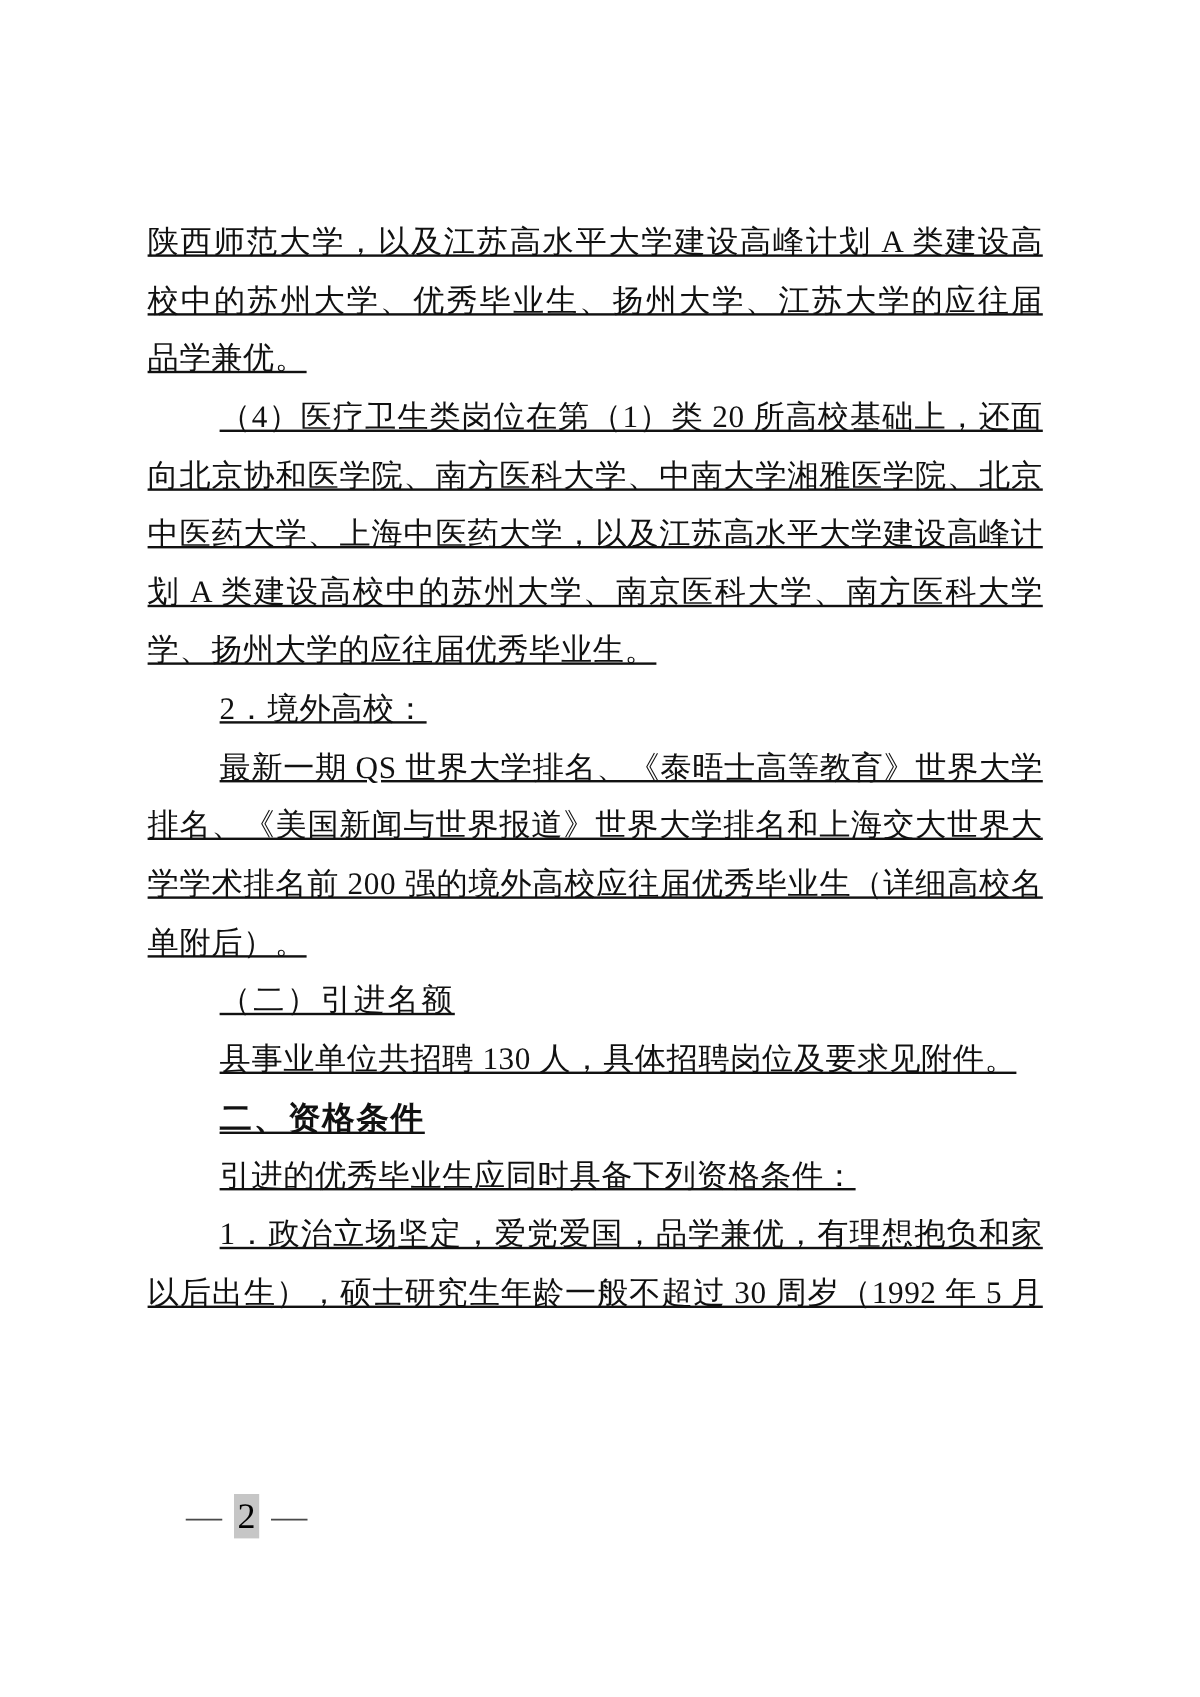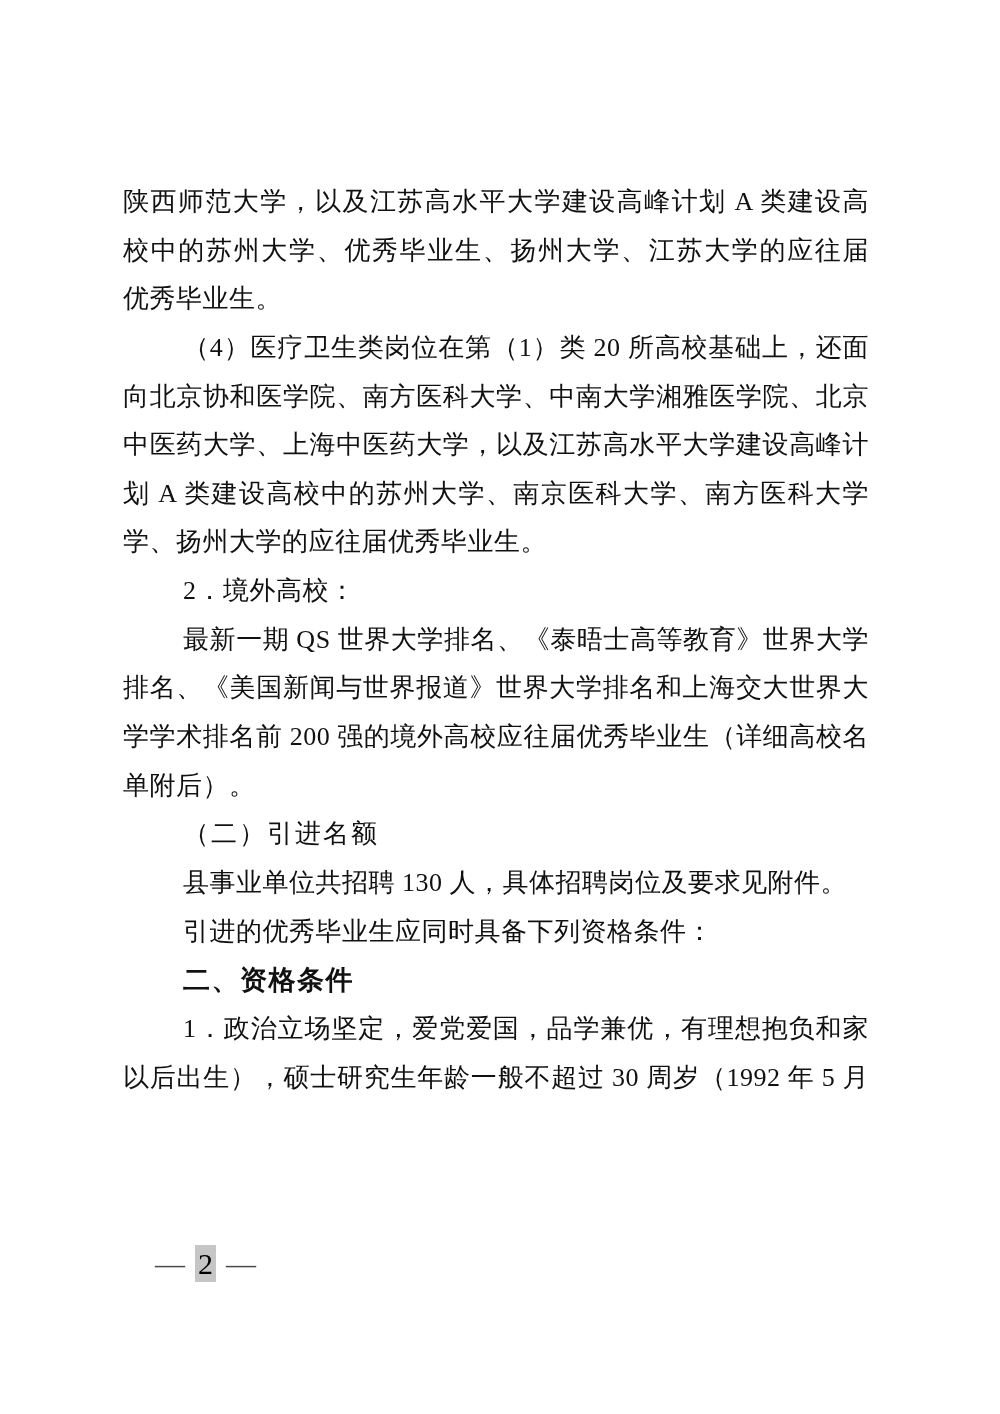--- a/index.html
+++ b/index.html
@@ -22,20 +22,21 @@
     left: 123px;
     width: 746px;
   }
   .line {
     font-size: 26px;
     line-height: 48.65px;
     height: 48.65px;
     text-align: left;
     letter-spacing: 0.5px;
     white-space: nowrap;
+    text-decoration: underline;
   }
   .line.justify {
     white-space: normal;
     text-align: justify;
     text-align-last: justify;
   }
   .line.indent {
     text-indent: 60px;
   }
   .line.kai {
@@ -68,35 +69,35 @@
 </style>
 </head>
 <body>
 
 <div class="page">
 
   <div class="textblock" id="textblock">
 
   <div class="line justify">陕西师范大学，以及江苏高水平大学建设高峰计划 A 类建设高</div>
       <div class="line justify">校中的苏州大学、优秀毕业生、扬州大学、江苏大学的应往届</div>
-      <div class="line">优秀毕业生。</div>
+      <div class="line">品学兼优。</div>
       <div class="line justify indent">（4）医疗卫生类岗位在第（1）类 20 所高校基础上，还面</div>
       <div class="line justify">向北京协和医学院、南方医科大学、中南大学湘雅医学院、北京</div>
       <div class="line justify">中医药大学、上海中医药大学，以及江苏高水平大学建设高峰计</div>
       <div class="line justify">划 A 类建设高校中的苏州大学、南京医科大学、南方医科大学</div>
       <div class="line">学、扬州大学的应往届优秀毕业生。</div>
       <div class="line indent">2．境外高校：</div>
       <div class="line justify indent">最新一期 QS 世界大学排名、《泰晤士高等教育》世界大学</div>
       <div class="line justify">排名、《美国新闻与世界报道》世界大学排名和上海交大世界大</div>
       <div class="line justify">学学术排名前 200 强的境外高校应往届优秀毕业生（详细高校名</div>
       <div class="line">单附后）。</div>
       <div class="line indent kai">（二）引进名额</div>
       <div class="line indent">县事业单位共招聘 130 人，具体招聘岗位及要求见附件。</div>
+      <div class="line indent hei">二、资格条件</div>
       <div class="line indent">引进的优秀毕业生应同时具备下列资格条件：</div>
-      <div class="line indent hei">二、资格条件</div>
       <div class="line justify indent">1．政治立场坚定，爱党爱国，品学兼优，有理想抱负和家</div>
       <div class="line justify">以后出生），硕士研究生年龄一般不超过 30 周岁（1992 年 5 月</div>
     </div>
 
   <div class="footer">
     <span class="dash">—</span><span class="pagenum" id="pagenum" style="background: rgb(198, 198, 198);">2</span><span class="dash">—</span>
   </div>
 
 </div>
 

